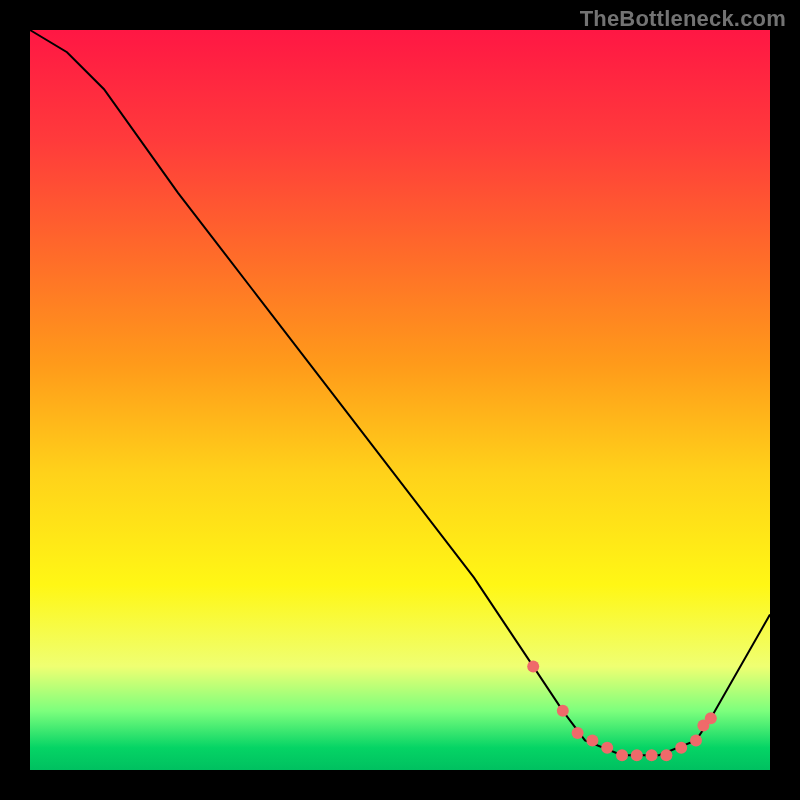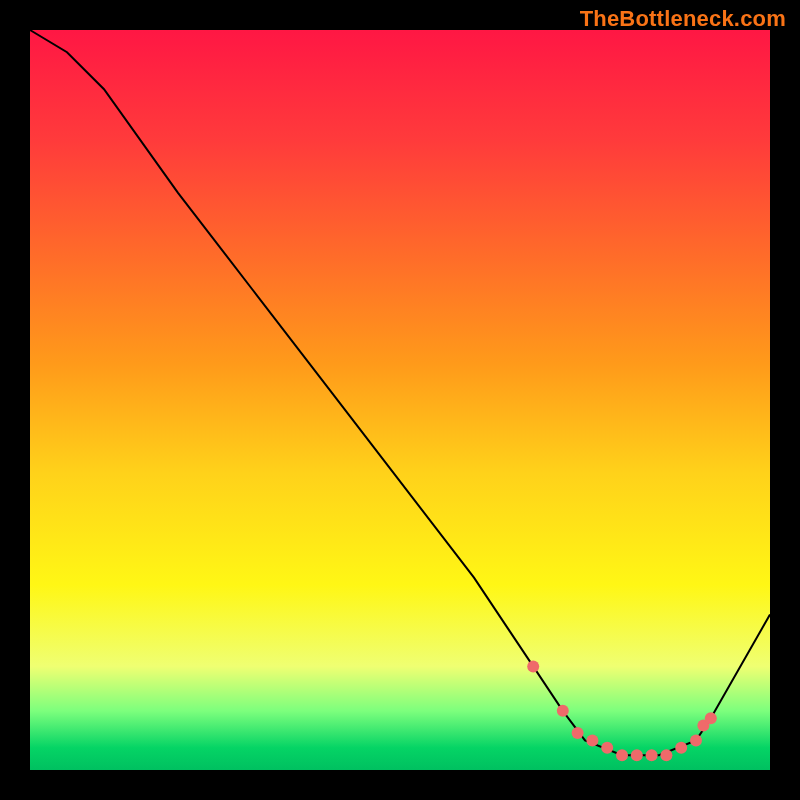--- a/index.html
+++ b/index.html
@@ -18,21 +18,21 @@
   svg {
     display: block;
   }
   .watermark {
     position: absolute;
     top: 6px;
     right: 14px;
     font-family: Arial, Helvetica, sans-serif;
     font-size: 22px;
     font-weight: 600;
-    color: #f97316;
+    color: #737373;
     letter-spacing: 0.2px;
   }
 </style>
 </head>
 <body>
 
 <div class="chart-wrap">
   <svg id="chart-svg" width="800" height="800" viewBox="0 0 800 800">
     <defs>
       <linearGradient id="bg-grad" x1="0" y1="0" x2="0" y2="1">

